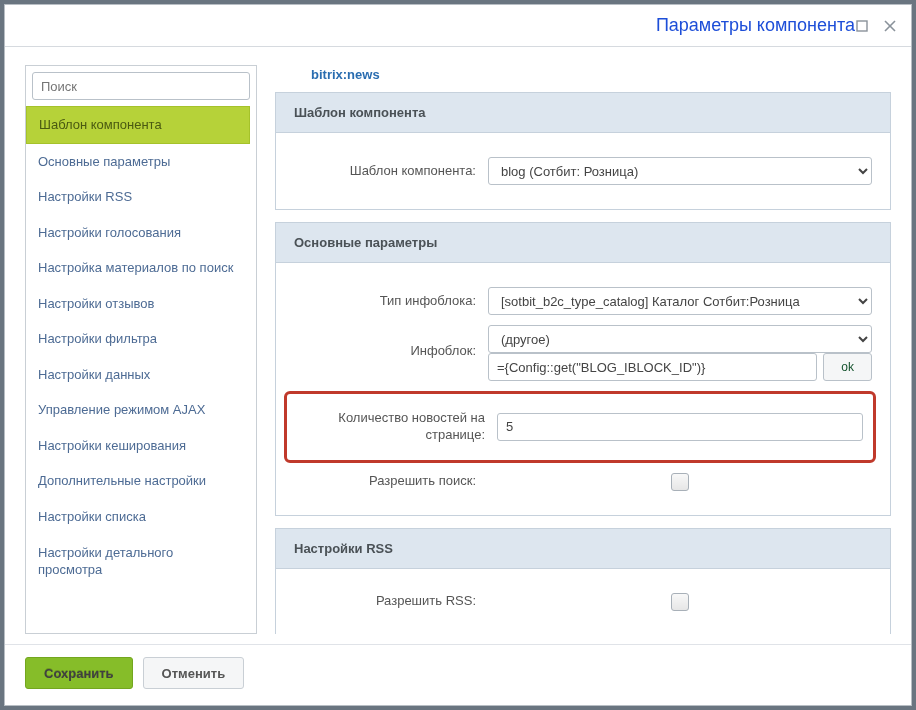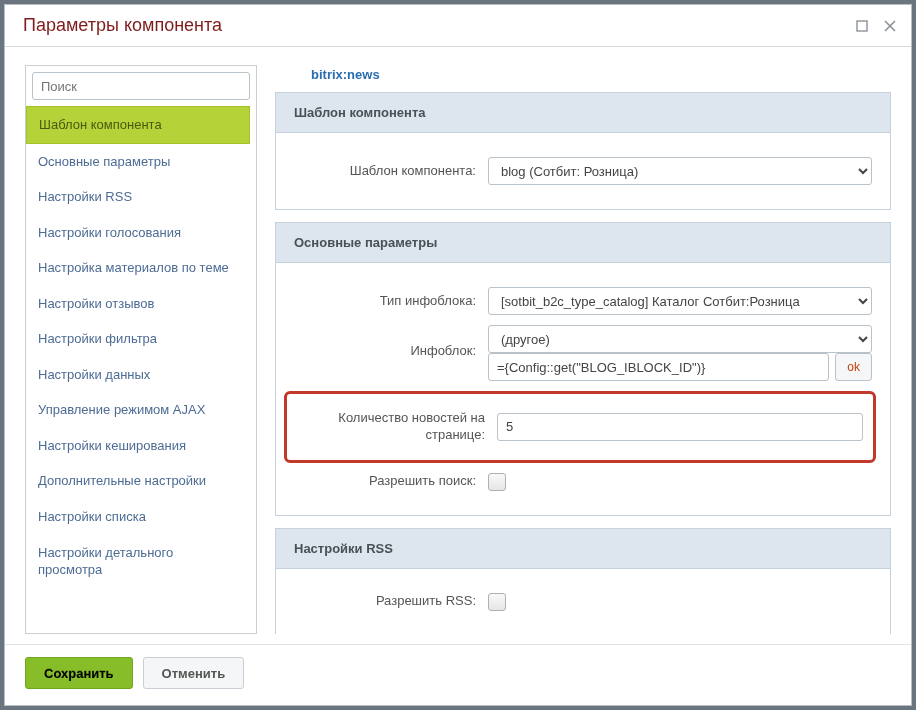--- a/index.html
+++ b/index.html
@@ -1,18 +1,18 @@
 <!DOCTYPE html>
 <html><head>
 <meta charset="utf-8">
 <style>
 * { box-sizing: border-box; margin: 0; padding: 0; }
 body { font-family: Arial, Helvetica, sans-serif; font-size: 13px; color: #333; background: #6a7580; padding: 4px; }
 .dialog { width: 908px; height: 702px; background: #fff; border: 1px solid #b8bec4; display: flex; flex-direction: column; }
-.titlebar { display: flex; align-items: center; justify-content: space-between; padding: 10px 14px 10px 18px; color: #7f1d1d; font-size: 18px; border-bottom: 1px solid #d6dadf; }
+.titlebar { display: flex; align-items: center; justify-content: flex-end; padding: 10px 14px 10px 18px; color: #1d4ed8; font-size: 18px; border-bottom: 1px solid #d6dadf; }
 .titlebar .icons { display: flex; gap: 14px; }
 .titlebar .icons span { width: 14px; height: 14px; display: flex; align-items: center; justify-content: center; color: #8a929a; cursor: pointer; font-size: 14px; }
 .body { flex: 1; display: flex; padding: 18px 14px 10px 20px; gap: 18px; overflow: hidden; }
 .side { width: 232px; display: flex; flex-direction: column; border: 1px solid #c9cfd5; }
 .search-wrap { padding: 6px; }
 .search-wrap input { width: 100%; height: 30px; border: 1px solid #b9c1c9; padding: 0 8px; font-size: 13px; color: #888; border-radius: 2px; }
 .navwrap { flex: 1; position: relative; overflow: hidden; }
 .navscroll { position: absolute; inset: 0; overflow-y: auto; padding-right: 6px; }
 .navscroll::-webkit-scrollbar { width: 14px; }
 .navscroll::-webkit-scrollbar-track { background: #f0f0f0; border-left: 1px solid #d8d8d8; }
@@ -28,29 +28,29 @@
 .content { flex: 1; position: relative; border: 0; overflow: hidden; }
 .contentscroll { position: absolute; inset: 0; overflow-y: auto; padding-right: 6px; }
 .contentscroll::-webkit-scrollbar { width: 14px; }
 .contentscroll::-webkit-scrollbar-track { background: #f0f0f0; border-left: 1px solid #d8d8d8; }
 .contentscroll::-webkit-scrollbar-thumb { background: #c6cbd0; border: 2px solid #f0f0f0; border-radius: 2px; }
 .section { margin-bottom: 12px; }
 .section-h { background: #dde6ef; border: 1px solid #c6d1dc; padding: 12px 18px; font-weight: bold; color: #4a5156; }
 .section-b { border: 1px solid #c6d1dc; border-top: none; padding: 14px 18px 14px 12px; background: #fff; }
 .row { display: flex; align-items: center; margin: 10px 0; gap: 10px; }
 .row .lbl { width: 190px; text-align: right; color: #555; padding-right: 2px; line-height: 1.3; }
-.row .fld { flex: 1; display: flex; align-items: center; gap: 6px; }
+.row .fld { flex: 1; display: flex; align-items: center; gap: 6px; justify-content: center; }
 select, input[type=text] { width: 100%; height: 28px; border: 1px solid #b9c1c9; border-radius: 3px; padding: 0 8px; font-size: 13px; color: #444; background: #fff; }
 select { appearance: auto; }
-.okbtn { height: 28px; padding: 0 11px; border: 1px solid #b9c1c9; border-radius: 3px; background: #f5f6f7; color: #c2410c; cursor: pointer; font-size: 12px; }
+.okbtn { height: 28px; padding: 0 17px; border: 1px solid #b9c1c9; border-radius: 3px; background: #f5f6f7; color: #14532d; cursor: pointer; font-size: 12px; }
 .chk { width: 18px; height: 18px; border: 1px solid #a8b0b8; border-radius: 3px; background: linear-gradient(#f8f8f8,#e6e6e6); }
 .hlbox { border: 3px solid #c0392b; border-radius: 6px; padding: 6px 10px; margin: 4px -4px; }
 .footer { padding: 12px 18px 16px 20px; border-top: 1px solid #e0e3e8; display: flex; gap: 10px; }
 .btn { height: 32px; padding: 0 18px; border-radius: 3px; font-size: 13px; cursor: pointer; border: 1px solid; font-weight: bold; }
-.btn-primary { background: #86bd29; border-color: #73a61f; color: #000000; text-shadow: 0 -1px 0 rgba(0,0,0,.2); }
+.btn-primary { background: #86bd29; border-color: #73a61f; color: #404040; text-shadow: 0 -1px 0 rgba(0,0,0,.2); }
 .btn-default { background: #f5f6f7; border-color: #c9cfd5; color: #555; }
 </style>
 </head>
 <body>
 
 <div class="dialog">
   <div class="titlebar">
     <span>Параметры компонента</span>
     <div class="icons">
       <span>
@@ -71,21 +71,21 @@
     <div class="side">
       <div class="search-wrap">
         <input type="text" placeholder="Поиск" style="">
       </div>
       <div class="navwrap">
         <div class="navscroll">
           <div class="nav-item active">Шаблон компонента</div>
           <div class="nav-item">Основные параметры</div>
           <div class="nav-item">Настройки RSS</div>
           <div class="nav-item">Настройки голосования</div>
-          <div class="nav-item">Настройка материалов по теме</div>
+          <div class="nav-item">Настройка материалов по поиск</div>
           <div class="nav-item">Настройки отзывов</div>
           <div class="nav-item">Настройки фильтра</div>
           <div class="nav-item">Настройки данных</div>
           <div class="nav-item">Управление режимом AJAX</div>
           <div class="nav-item">Настройки кеширования</div>
           <div class="nav-item">Дополнительные настройки</div>
           <div class="nav-item">Настройки списка</div>
           <div class="nav-item">Настройки детального просмотра</div>
         </div>
       </div>

